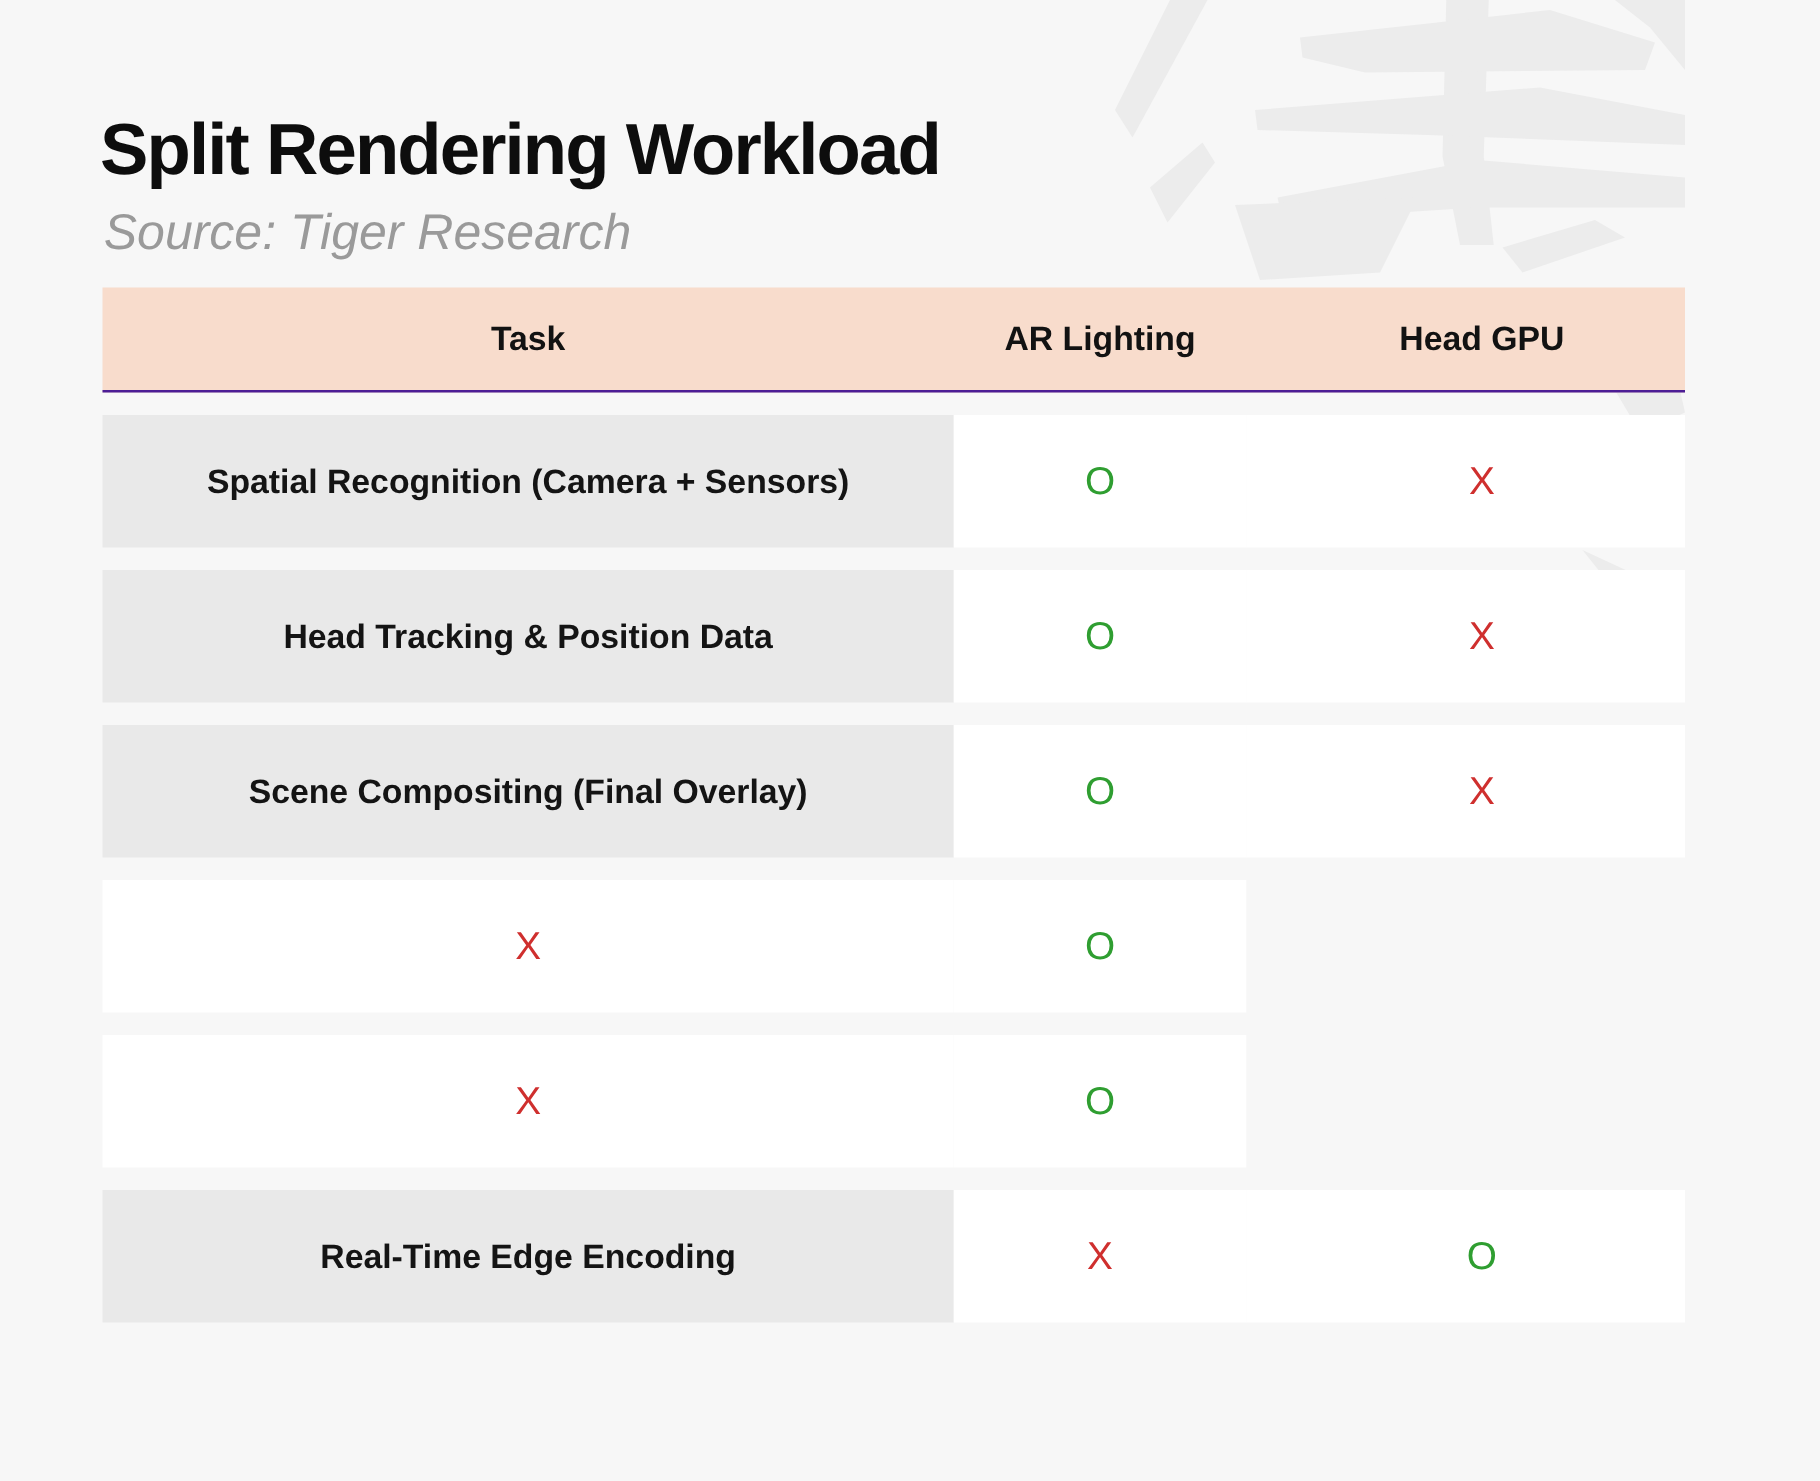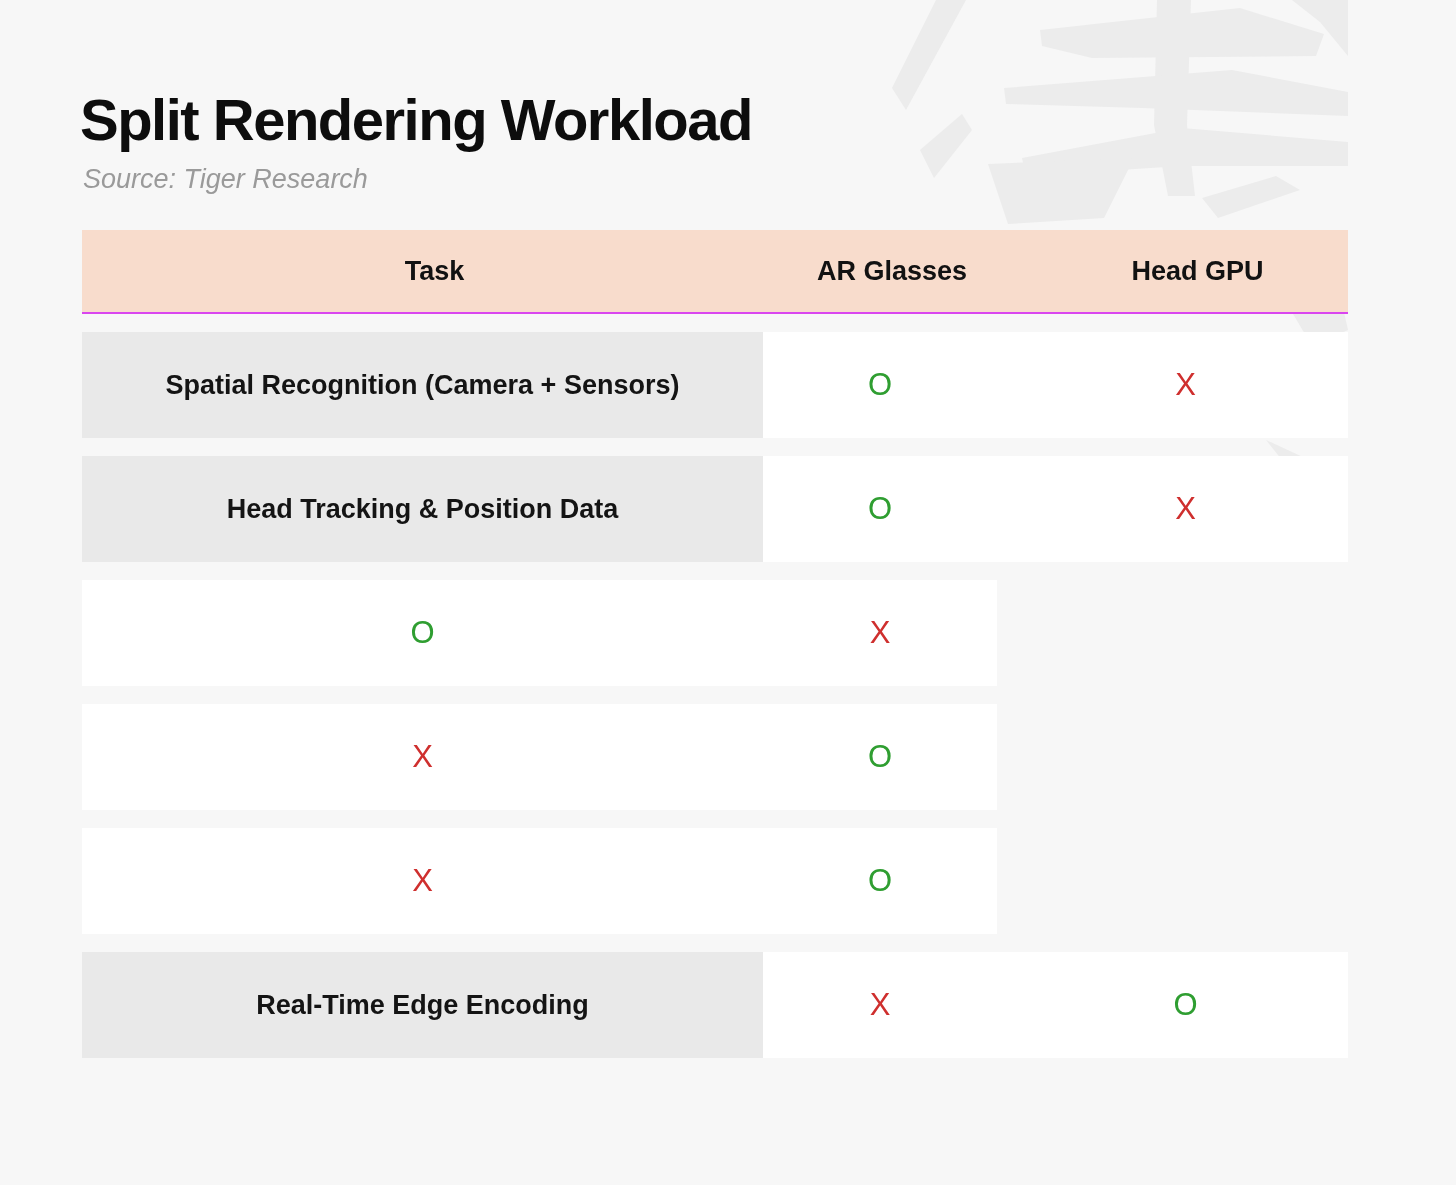--- a/index.html
+++ b/index.html
@@ -14,32 +14,31 @@
   .watermark { position: absolute; top: 0; right: 0; width: 456px; height: 540px; }
   .watermark polygon { fill: var(--watermark, #ececec); }
 
   .title {
     position: absolute; left: 80px; top: 86px;
     font-size: 58px; font-weight: 700; letter-spacing: -1.5px;
     color: #0d0d0d; white-space: nowrap;
   }
   .subtitle {
     position: absolute; left: 83px; top: 164px;
-    font-size: 27px; font-style: italic; color: #9a9a9a; white-space: nowrap;
+    font-size: 40px; font-style: italic; color: #9a9a9a; white-space: nowrap;
   }
 
   .table {
     position: absolute; left: 82px; top: 230px; width: 1292px;
   }
   .thead {
     display: grid; grid-template-columns: 681px 234px 377px;
     height: 82px; align-items: center;
     background: var(--header-bg, #f8dccc);
-    border-bottom: 2px solid #d946ef;
-    padding-left: 12px;
+    border-bottom: 2px solid #4c1d95;
   }
   .th {
     text-align: center; font-weight: 700; font-size: 27px; color: #121212;
   }
   .trow {
     display: grid; grid-template-columns: 681px 234px 377px;
     height: 124px;
   }
   .cell {
     display: flex; align-items: center; justify-content: center; margin-top: 18px;
@@ -75,37 +74,38 @@
     <polygon points="382,240 442,268 456,330 420,346 388,292"></polygon>
     <polygon points="374,440 456,478 448,502 416,530 398,470"></polygon>
   </svg>
 
   <div class="title">Split Rendering Workload</div>
   <div class="subtitle">Source: Tiger Research</div>
 
   <div class="table">
     <div class="thead">
       <div class="th">Task</div>
-      <div class="th">AR Glasses</div>
+      <div class="th">AR Lighting</div>
       <div class="th">Head GPU</div>
     </div>
     <div class="tbody">
   <div class="trow">
     <div class="cell task">Spatial Recognition (Camera + Sensors)</div>
     <div class="cell mark ar pass">O</div>
     <div class="cell mark gpu fail">X</div>
   </div>
 
   <div class="trow">
     <div class="cell task">Head Tracking &amp; Position Data</div>
     <div class="cell mark ar pass">O</div>
     <div class="cell mark gpu fail">X</div>
   </div>
 
   <div class="trow">
+    <div class="cell task">Scene Compositing (Final Overlay)</div>
     <div class="cell mark ar pass">O</div>
     <div class="cell mark gpu fail">X</div>
   </div>
 
   <div class="trow">
     <div class="cell mark ar fail">X</div>
     <div class="cell mark gpu pass">O</div>
   </div>
 
   <div class="trow">

